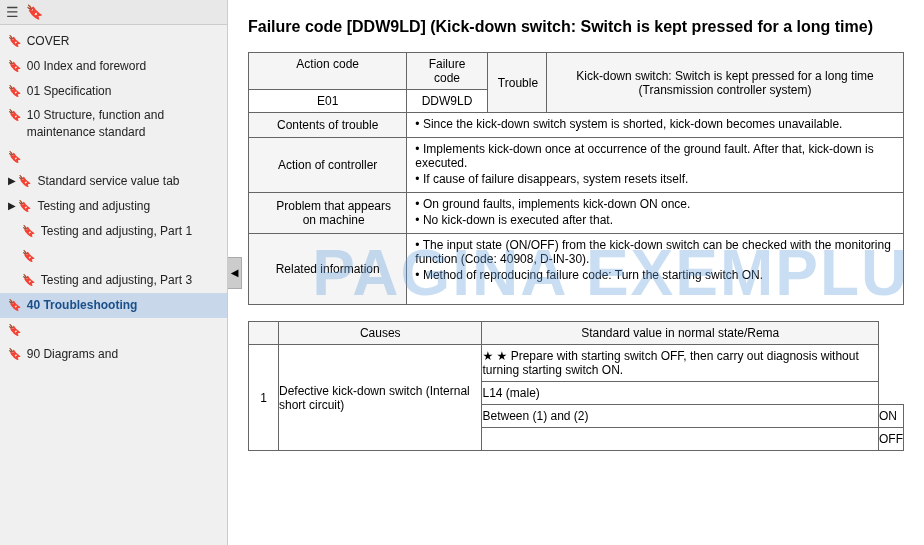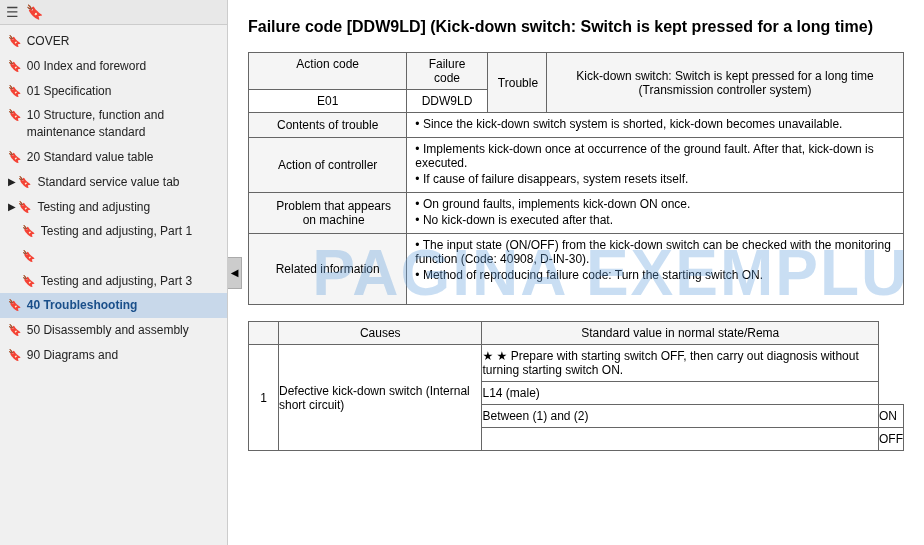--- a/index.html
+++ b/index.html
@@ -194,21 +194,20 @@
       <div class="nav-item" style="padding-left: 8px;">
         <span class="bookmark-icon">🔖</span>
         <span class="nav-item-label">01 Specification</span>
       </div>
       <div class="nav-item" style="padding-left: 8px;">
         <span class="bookmark-icon">🔖</span>
         <span class="nav-item-label">10 Structure, function and maintenance standard</span>
       </div>
       <div class="nav-item" style="padding-left: 8px;">
         <span class="bookmark-icon">🔖</span>
-        <span class="nav-item-label">20 Standard value table</span>
       </div>
       <div class="nav-item" style="padding-left: 8px;">
         <span class="expand-icon">▶ </span>
         <span class="bookmark-icon">🔖</span>
         <span class="nav-item-label">Standard service value tab</span>
       </div>
       <div class="nav-item" style="padding-left: 8px;">
         <span class="expand-icon">▶ </span>
         <span class="bookmark-icon">🔖</span>
         <span class="nav-item-label">Testing and adjusting</span>
@@ -223,21 +222,20 @@
       <div class="nav-item" style="padding-left: 22px;">
         <span class="bookmark-icon">🔖</span>
         <span class="nav-item-label">Testing and adjusting, Part 3</span>
       </div>
       <div class="nav-item active" style="padding-left: 8px;">
         <span class="bookmark-icon">🔖</span>
         <span class="nav-item-label bold">40 Troubleshooting</span>
       </div>
       <div class="nav-item" style="padding-left: 8px;">
         <span class="bookmark-icon">🔖</span>
-        <span class="nav-item-label">50 Disassembly and assembly</span>
       </div>
       <div class="nav-item" style="padding-left: 8px;">
         <span class="bookmark-icon">🔖</span>
         <span class="nav-item-label">90 Diagrams and</span>
       </div>
     </div>
 </div>
 
 <div id="collapse-handle">
   <span style="font-size:10px;">◀</span>

